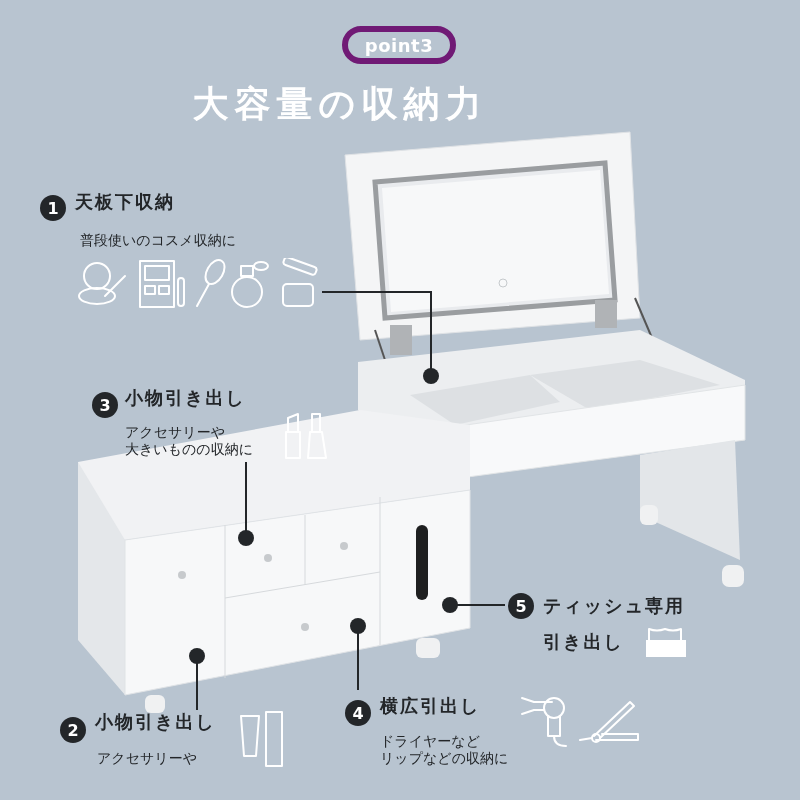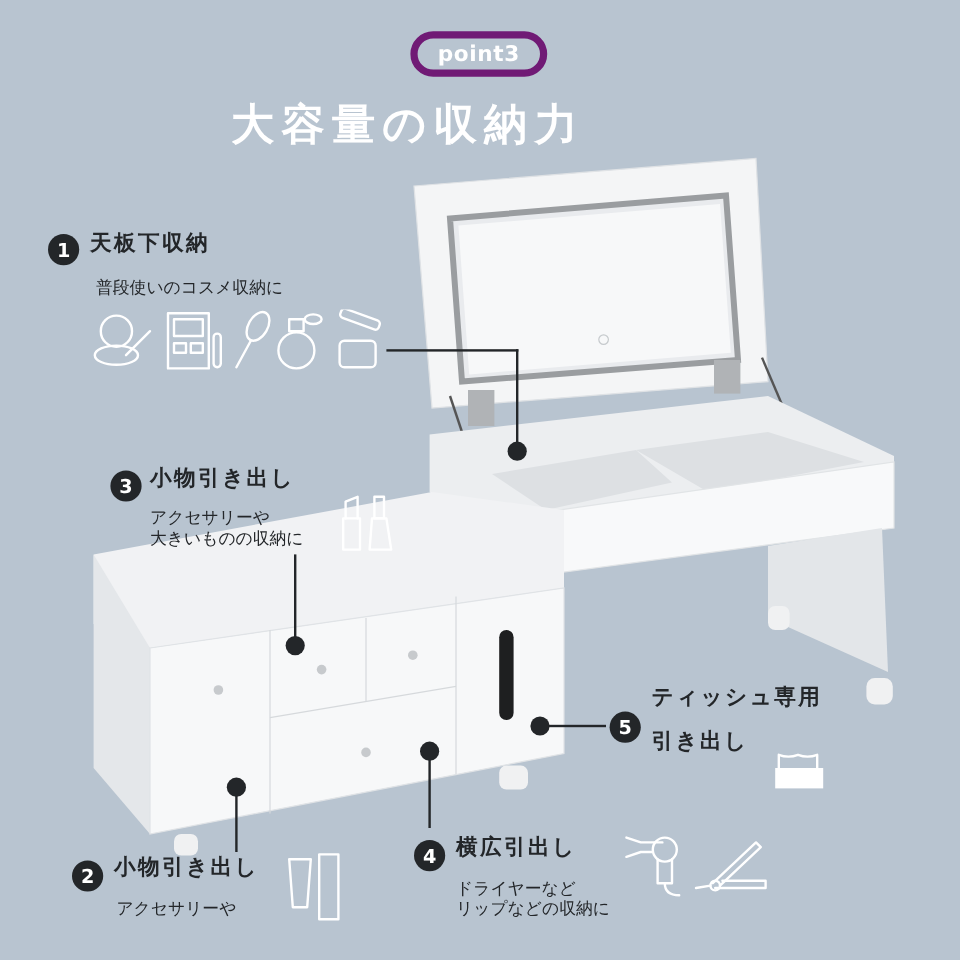--- a/index.html
+++ b/index.html
@@ -104,21 +104,21 @@
       <rect class="w" x="30" y="4" width="8" height="18"></rect>
       <path class="w" d="M28 22 H40 L44 48 H26 Z"></path>
     </g>
 </svg>
 <div class="abs line" style="left:245px;top:462px;width:2px;height:75px"></div>
 <div class="abs dot" style="left:238px;top:530px"></div>
 
 <div class="abs dot" style="left:442px;top:597px"></div>
 <div class="abs line" style="left:455px;top:604px;width:50px;height:2px"></div>
 <div class="abs num" style="left:508px;top:593px">5</div>
-<div class="abs heading" style="left:543px;top:564px;white-space:pre-line;line-height:36px">ティッシュ専用
+<div class="abs heading" style="left:543px;top:588px;white-space:pre-line;line-height:36px">ティッシュ専用
 引き出し</div>
 <svg class="abs" style="left:645px;top:626px" width="42" height="32">
   <rect x="1" y="14" width="40" height="17" fill="#fff"></rect>
   <path class="w" d="M4 14 V3 Q12 6 20 3 Q28 6 36 3 V14"></path>
 </svg>
 
 <div class="abs line" style="left:196px;top:660px;width:2px;height:50px"></div>
 <div class="abs dot" style="left:189px;top:648px"></div>
 <div class="abs num" style="left:60px;top:717px">2</div>
 <div class="abs heading" style="left:95px;top:710px">小物引き出し</div>

